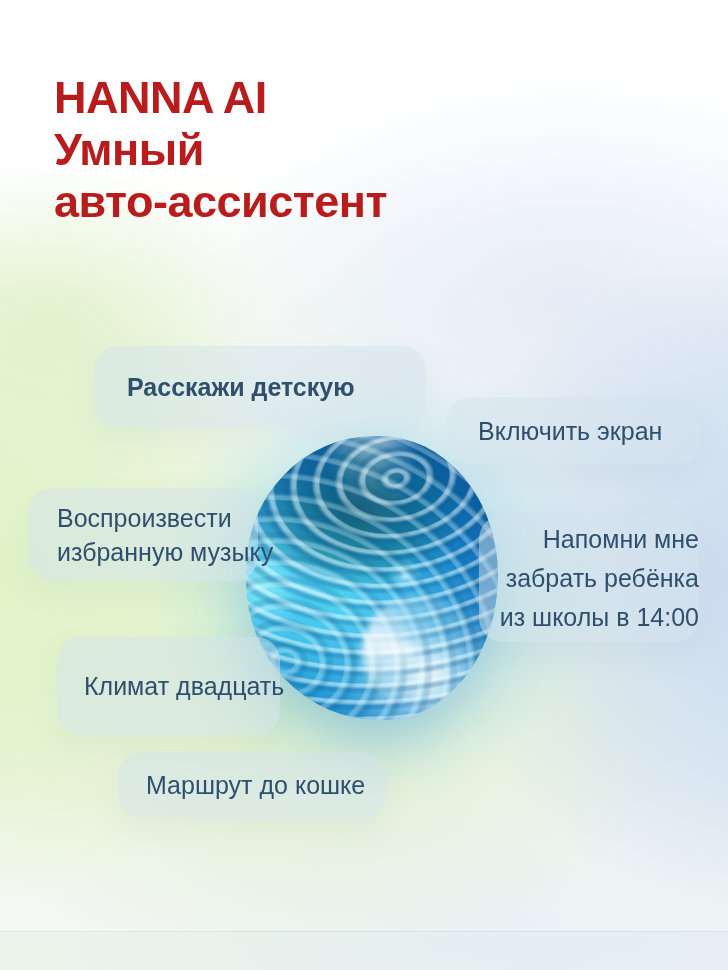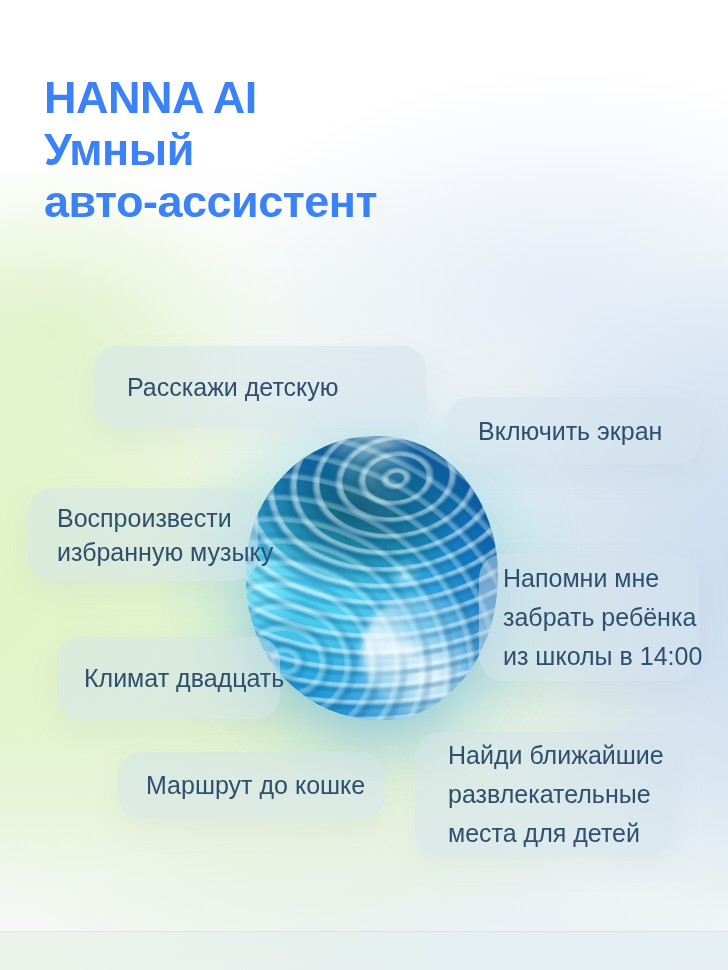--- a/index.html
+++ b/index.html
@@ -33,22 +33,22 @@
   .bottom-band {
     position: absolute;
     left: 0; top: 931px;
     width: 728px; height: 39px;
     background: linear-gradient(90deg, rgba(228,240,226,0.55), rgba(223,234,244,0.55));
     border-top: 1px solid rgba(170,195,200,0.22);
   }
   
   .title {
     position: absolute;
-    left: 44px; top: 72px;
-    color: #3b82f6;
+    left: 54px; top: 72px;
+    color: #b91c1c;
     font-weight: 700;
     font-size: 45px;
     line-height: 52px;
     letter-spacing: -0.5px;
   }
   
   .orb {
     position: absolute;
     left: 246px; top: 436px;
     width: 252px; height: 284px;
@@ -110,25 +110,25 @@
     flex-direction: column;
     justify-content: center;
     background: rgba(209,226,236,0.50);
     border-radius: 24px;
     box-shadow: 0 12px 30px rgba(110,140,165,0.08);
     color: #2f4f6e;
     font-size: 25px;
   }
   .bubble .line { display: block; line-height: 34px; white-space: nowrap; }
   .bubble.lines-3 .line { line-height: 39px; }
-  .b-story   { left:  94px; top: 346px; width: 332px; height:  82px; padding-left: 33px; }
+  .b-story   { left:  94px; top: 346px; width: 332px; height:  82px; padding-left: 33px; font-weight: bold; }
   .b-screen  { left: 447px; top: 397px; width: 254px; height:  67px; padding-left: 31px; }
   .b-music   { left:  28px; top: 488px; width: 230px; height:  93px; padding-left: 29px; }
-  .b-remind  { left: 479px; top: 554px; width: 220px; height: 127px; padding-left: 24px; }
-  .b-climate { left:  57px; top: 637px; width: 223px; height:  82px; padding-left: 27px; }
+  .b-remind  { left: 479px; top: 515px; width: 220px; height: 127px; padding-left: 40px; align-items: flex-end; }
+  .b-climate { left:  57px; top: 637px; width: 223px; height:  98px; padding-left: 27px; }
   .b-route   { left: 118px; top: 752px; width: 268px; height:  66px; padding-left: 28px; }
   .b-places  { left: 415px; top: 732px; width: 258px; height: 124px; padding-left: 33px; }
 </style>
 </head>
 <body>
 
 <div class="page">
 
   <div class="bg"></div>
 
@@ -164,21 +164,16 @@
   </div>
 
   <div class="bubble b-climate">
     <span class="line">Климат двадцать</span>
   </div>
 
   <div class="bubble b-route">
     <span class="line">Маршрут до кошке</span>
   </div>
 
-  <div class="bubble lines-3 b-places">
-    <span class="line">Найди ближайшие</span>
-    <span class="line">развлекательные</span>
-    <span class="line">места для детей</span>
-  </div>
 
   <div class="bottom-band"></div>
 
 </div>
 
 </body></html>

